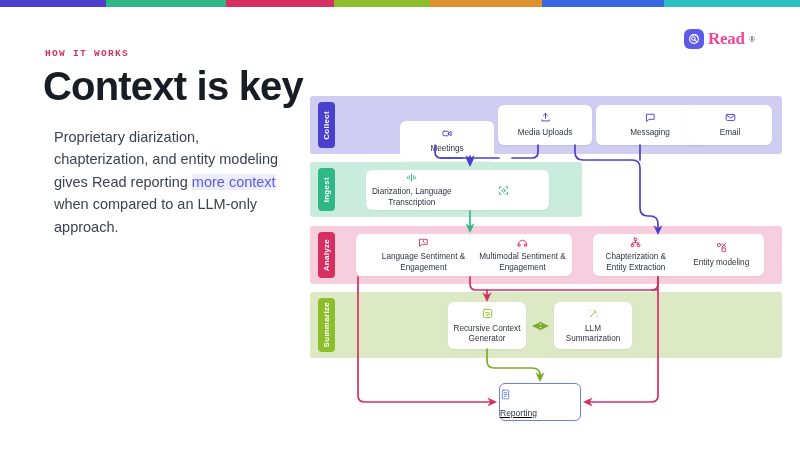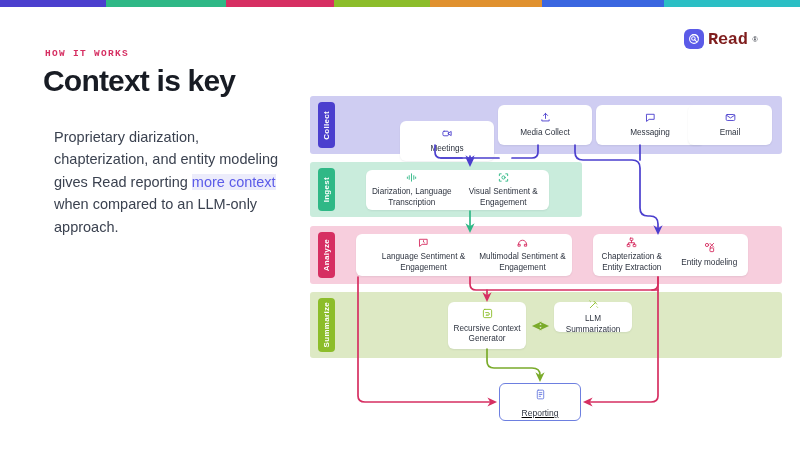--- a/index.html
+++ b/index.html
@@ -16,33 +16,33 @@
   #topbar .seg { height:100%; }
 
   
   #logo { position:absolute; top:29px; left:684px; display:flex; align-items:center; gap:4px; }
   #logo .mark {
     width:20px; height:20px; border-radius:6px;
     background:#5b5be8; position:relative;
     display:flex; align-items:center; justify-content:center;
   }
   #logo .mark svg { display:block; }
-  #logo .word { font-size:17px; font-weight:700; color:#7f1d1d; letter-spacing:-0.3px; font-family:Liberation Mono, monospace; }
+  #logo .word { font-size:17px; font-weight:700; color:#ec4899; letter-spacing:-0.3px; font-family:Liberation Serif, serif; }
   #logo .reg { font-size:7px; color:#1f2430; vertical-align:super; margin-left:1px; }
 
   
   #eyebrow {
     position:absolute; left:45px; top:48px;
     font-family:"Liberation Mono", monospace;
     font-size:9.5px; font-weight:700; letter-spacing:1.3px;
     color:#d62f62;
   }
   #headline {
     position:absolute; left:43px; top:64px;
-    font-size:30px; font-weight:700; color:#181c24; letter-spacing:-0.8px;
+    font-size:40px; font-weight:700; color:#181c24; letter-spacing:-0.8px;
   }
   #body-copy {
     position:absolute; left:54px; top:126px; width:232px;
     font-size:14.5px; line-height:1.55; color:#3b4250;
   }
   #body-copy .hl { color:#5b5be8; background:#ececfb; }
 
   
   #diagram { position:absolute; left:310px; top:96px; width:472px; height:335px; }
   .band { position:absolute; left:0; border-radius:3px; }
@@ -64,21 +64,21 @@
     align-items:center; justify-content:center; gap:4px;
     padding:4px 3px;
   }
   .card .ico { height:13px; display:flex; align-items:center; justify-content:center; }
   .card .lbl {
     font-size:8.2px; line-height:1.25; color:#2e3440; text-align:center;
   }
   #reporting {
     position:absolute; background:#fff; border:1.3px solid #6d7fe0;
     border-radius:6px; display:flex; flex-direction:column;
-    align-items:center; justify-content:center; gap:4px;text-decoration:underline;
+    justify-content:center; gap:4px;text-decoration:underline;
   }
   #reporting .lbl { font-size:8.5px; color:#2e3440; }
   #arrows { position:absolute; left:0; top:0; width:472px; height:335px; }
 </style>
 </head>
 <body>
 
 <div id="slide">
 
   <div id="topbar">
@@ -127,21 +127,21 @@
     </div>
     <div class="cardgroup" style="left:188px; top:9px; width:94px; height:40px;">
       <div class="card">
         <span class="ico">
           <svg width="11" height="11" viewBox="0 0 24 24" fill="none" stroke="#4b3fce" stroke-width="2" stroke-linecap="round" stroke-linejoin="round">
             <path d="M12 3v11"></path>
               <path d="M7.5 7.5L12 3l4.5 4.5"></path>
               <path d="M4 17v2.5h16V17"></path>
           </svg>
         </span>
-        <span class="lbl">Media Collect</span>
+        <span class="lbl">Media Uploads</span>
       </div>
     </div>
     <div class="cardgroup" style="left:286px; top:9px; width:108px; height:40px;">
       <div class="card">
         <span class="ico">
           <svg width="11" height="11" viewBox="0 0 24 24" fill="none" stroke="#4b3fce" stroke-width="2" stroke-linecap="round" stroke-linejoin="round">
             <path d="M4 5h16v11H9l-5 4z"></path>
           </svg>
         </span>
         <span class="lbl">Messaging</span>
@@ -172,21 +172,20 @@
         </span>
         <span class="lbl">Diarization, Language Transcription</span>
       </div>
       <div class="card">
         <span class="ico">
           <svg width="11" height="11" viewBox="0 0 24 24" fill="none" stroke="#2fb886" stroke-width="2" stroke-linecap="round" stroke-linejoin="round">
             <path d="M3 8V4h4M17 4h4v4M21 16v4h-4M7 20H3v-4"></path>
               <circle cx="12" cy="12" r="3.5"></circle>
           </svg>
         </span>
-        <span class="lbl">Visual Sentiment &amp; Engagement</span>
       </div>
     </div>
 
     <div class="band" style="top: 130px; width: 472px; height: 58px; background: rgb(247, 206, 221);"></div>
     <div class="band-label" style="top: 136px; height: 46px; background: rgb(214, 47, 98);">
       <span>Analyze</span>
     </div>
     <div class="cardgroup" style="left:46px; top:138px; width:216px; height:42px;padding-left:18px;">
       <div class="card">
         <span class="ico">
@@ -200,21 +199,21 @@
       <div class="card">
         <span class="ico">
           <svg width="11" height="11" viewBox="0 0 24 24" fill="none" stroke="#d62f62" stroke-width="2" stroke-linecap="round" stroke-linejoin="round">
             <path d="M3 16a9 9 0 0118 0"></path>
               <path d="M3 16h4v4H3zM17 16h4v4h-4z"></path>
           </svg>
         </span>
         <span class="lbl">Multimodal Sentiment &amp; Engagement</span>
       </div>
     </div>
-    <div class="cardgroup" style="left:283px; top:138px; width:155px; height:42px;">
+    <div class="cardgroup" style="left:283px; top:138px; width:171px; height:42px;">
       <div class="card">
         <span class="ico">
           <svg width="11" height="11" viewBox="0 0 24 24" fill="none" stroke="#d62f62" stroke-width="2" stroke-linecap="round" stroke-linejoin="round">
             <rect x="9" y="2.5" width="6" height="5" rx="1"></rect>
               <rect x="2.5" y="16" width="6" height="5" rx="1"></rect>
             <rect x="15.5" y="16" width="6" height="5" rx="1"></rect>
               <path d="M12 7.5v5M5.5 16v-3.5h13V16"></path>
           </svg>
         </span>
         <span class="lbl">Chapterization &amp; Entity Extraction</span>
@@ -239,21 +238,21 @@
       <div class="card">
         <span class="ico">
           <svg width="11" height="11" viewBox="0 0 24 24" fill="none" stroke="#8cbd2a" stroke-width="2" stroke-linecap="round" stroke-linejoin="round">
             <rect x="3" y="3" width="18" height="18" rx="3"></rect>
               <path d="M8 10h5a3 3 0 010 6H9l2-2"></path>
           </svg>
         </span>
         <span class="lbl">Recursive Context Generator</span>
       </div>
     </div>
-    <div class="cardgroup" style="left:244px; top:206px; width:78px; height:30px;">
+    <div class="cardgroup" style="left:244px; top:206px; width:78px; height:47px;">
       <div class="card">
         <span class="ico">
           <svg width="11" height="11" viewBox="0 0 24 24" fill="none" stroke="#8cbd2a" stroke-width="2" stroke-linecap="round" stroke-linejoin="round">
             <path d="M5 19L16 8M13 5l6 6"></path>
               <path d="M4 4.5l1.2 1.2M19.5 17l1.2 1.2"></path>
           </svg>
         </span>
         <span class="lbl">LLM Summarization</span>
       </div>
     </div>

